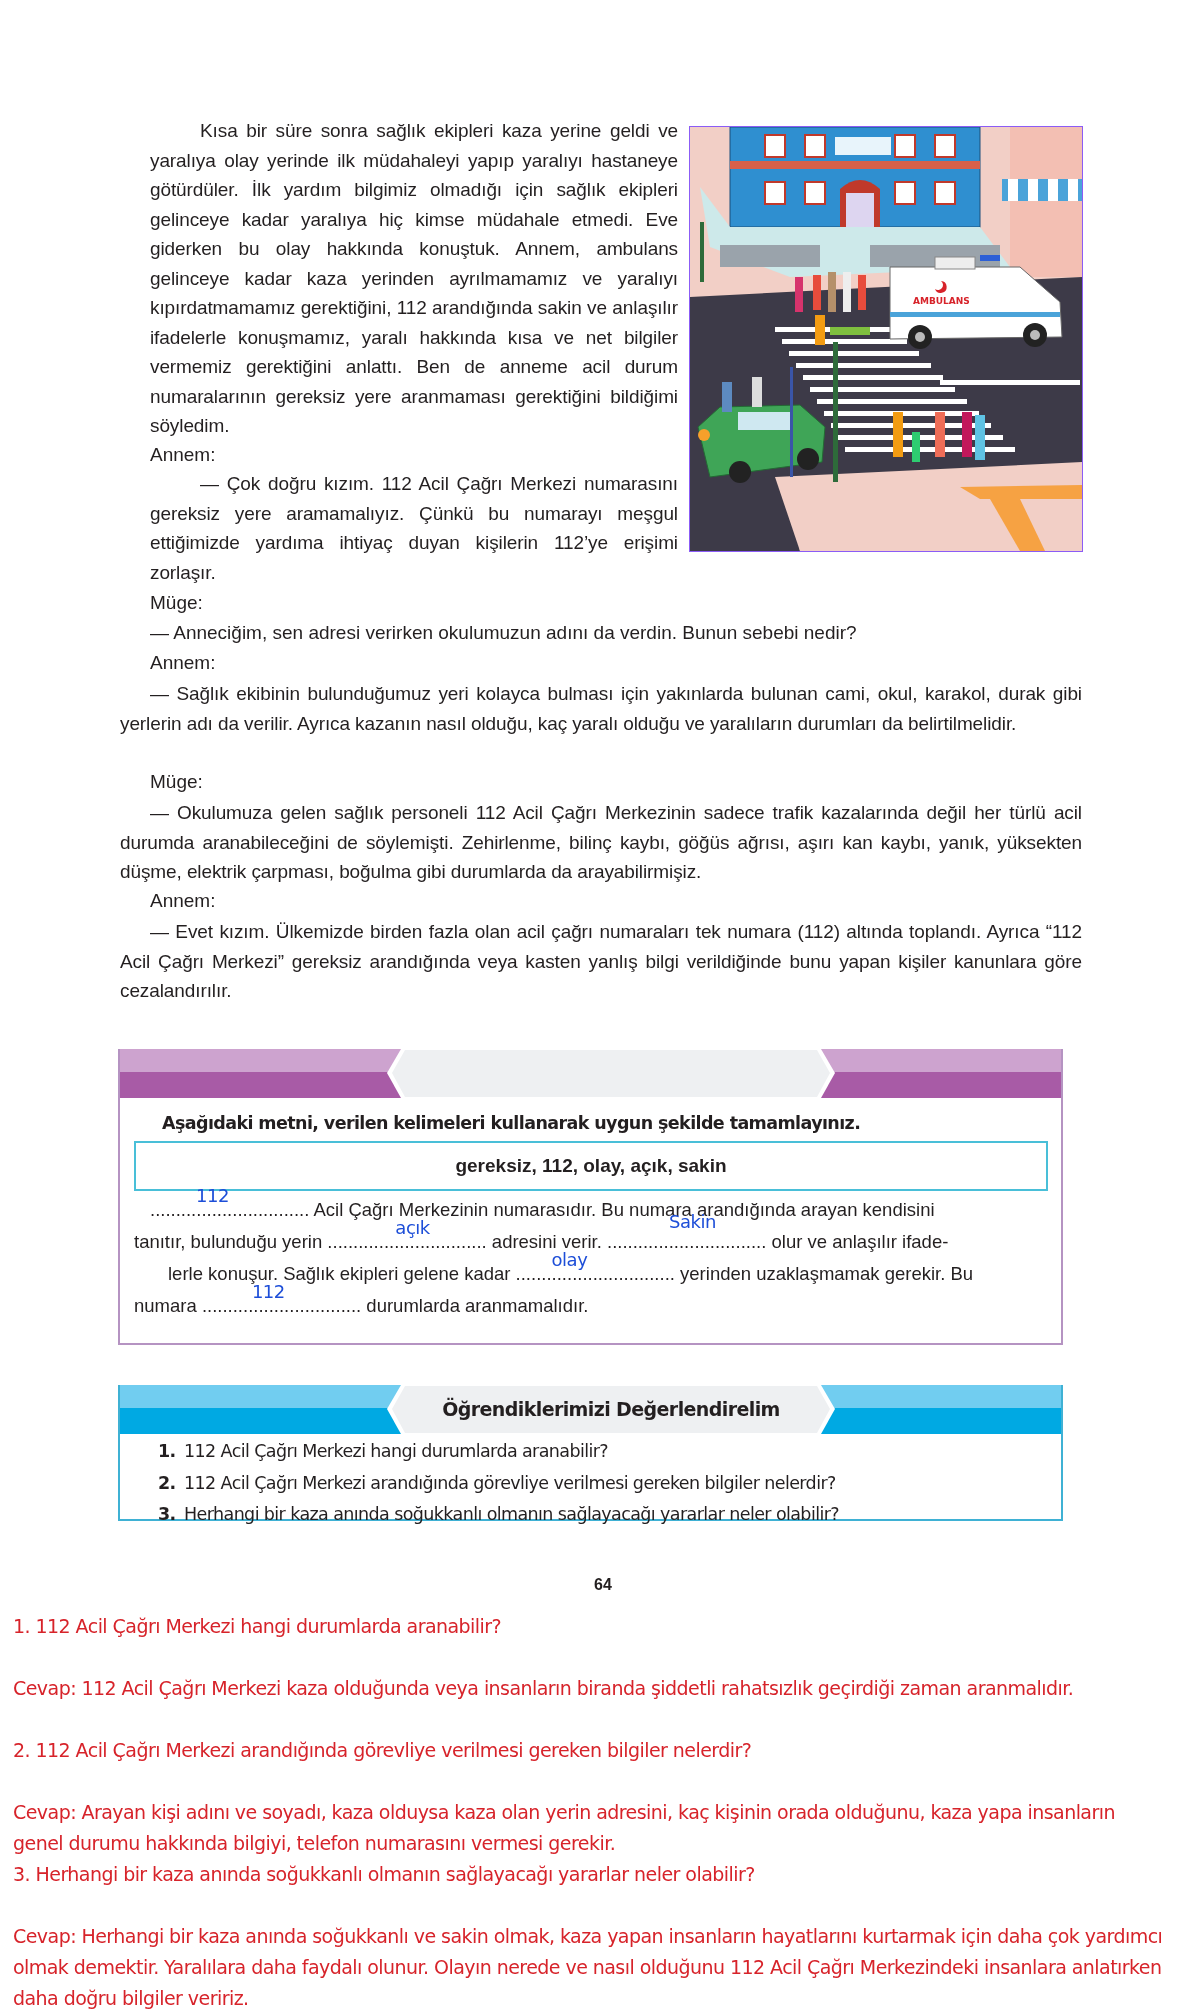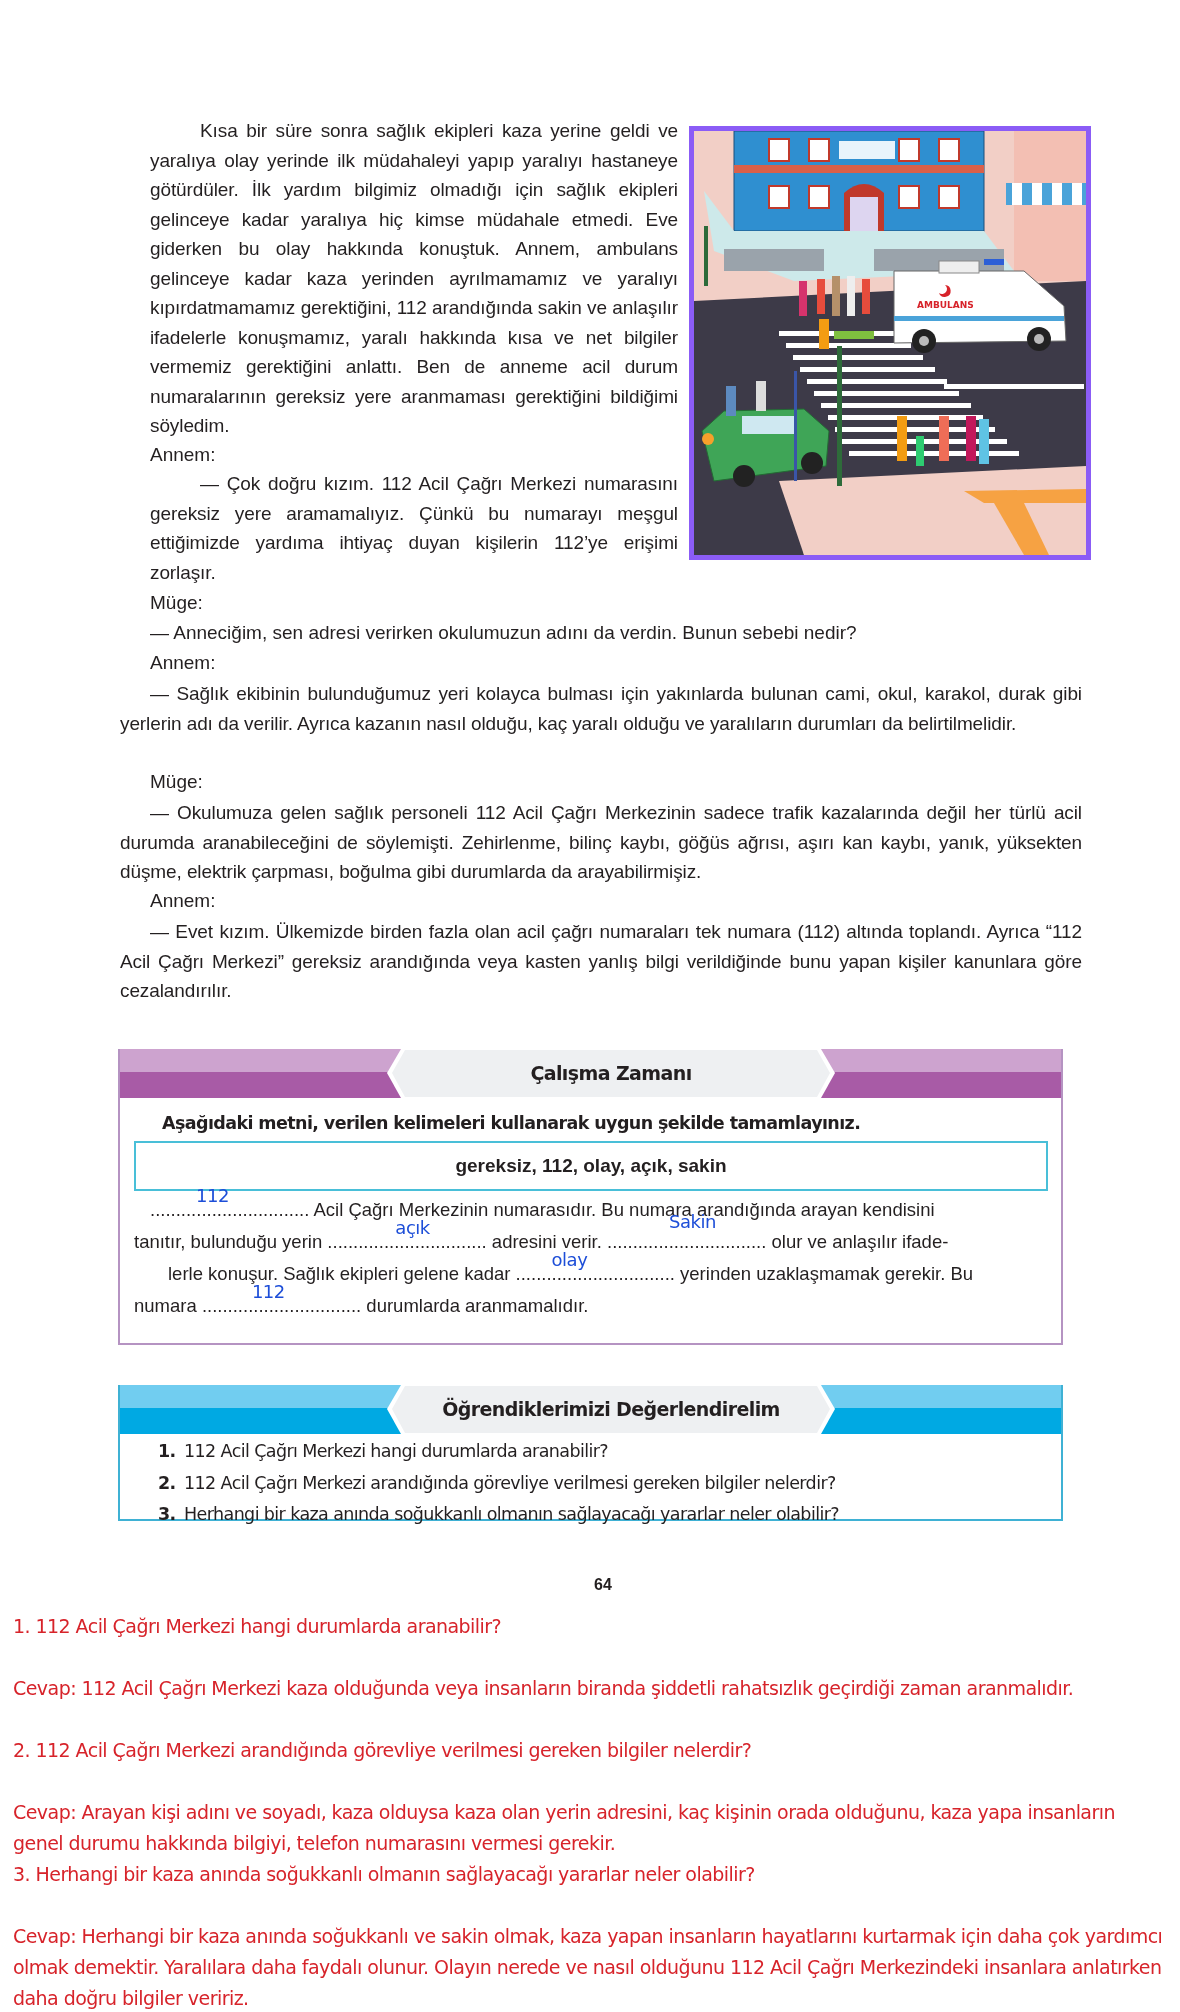--- a/index.html
+++ b/index.html
@@ -2,21 +2,21 @@
 <html><head>
 <meta charset="utf-8">
 <style>
   html,body{margin:0;padding:0;background:#fff;}
   body{width:1180px;height:2012px;position:relative;overflow:hidden;font-family:"Liberation Sans",sans-serif;color:#231f20;}
   .p{position:absolute;font-size:19px;line-height:29.5px;letter-spacing:-0.1px;}
   .narrow{left:150px;width:528px;text-align:justify;}
   .wide{left:150px;width:912px;text-align:justify;}
   .line{position:absolute;font-size:19px;white-space:nowrap;}
   
-  #illus{position:absolute;left:689px;top:126px;width:392px;height:424px;overflow:hidden;border:5px solid #8b5cf6;background:#f1c9c0;}
+  #illus{position:absolute;left:689px;top:126px;width:392px;height:424px;overflow:hidden;border:1px solid #8b5cf6;background:#f1c9c0;}
   
   .box{position:absolute;left:118px;width:945px;box-sizing:border-box;background:#fff;}
   .band1{position:absolute;left:0;right:0;top:0;height:23px;}
   .band2{position:absolute;left:0;right:0;top:23px;height:26px;}
   .tab{position:absolute;left:267px;width:448px;top:0;height:49px;}
   .tab-title{position:absolute;left:0;right:0;top:13px;text-align:center;font-weight:bold;font-size:19px;font-family:"DejaVu Sans",sans-serif;letter-spacing:-0.6px;color:#231f20;}
   #calisma{top:1049px;height:296px;border:2px solid #b593c2;border-top:none;}
   #calisma .band1{background:#cda3cf;}
   #calisma .band2{background:#a85ba6;}
   #ogren{top:1385px;height:136px;border:2px solid #3fb1d4;border-top:none;}
@@ -156,21 +156,20 @@
 </div>
 
 <div class="box" id="calisma">
   <div class="band1"></div>
   <div class="band2"></div>
   <div class="tab">
     <svg width="448" height="49" style="position:absolute;left:0;top:0;">
       <polygon points="14,0 434,0 448,24 434,49 14,49 0,24" fill="#fff"></polygon>
       <polygon points="18,1 430,1 443,24 430,48 18,48 5,24" fill="#eef0f2"></polygon>
     </svg>
-    <div class="tab-title">Çalışma Zamanı</div>
   </div>
   <div class="instr">Aşağıdaki metni, verilen kelimeleri kullanarak uygun şekilde tamamlayınız.</div>
   <div class="wordbox">gereksiz, 112, olay, açık, sakin</div>
 
   <div class="fill" style="top:144px;">
     <span style="padding-left:16px"></span><span class="blank"><span>...............................</span><span class="ans" style="left:46px;">112</span></span><span> Acil Çağrı Merkezinin numarasıdır. Bu numara arandığında arayan kendisini</span>
   </div>
   <div class="fill" style="top:176px;">
     <span>tanıtır, bulunduğu yerin </span><span class="blank"><span>...............................</span><span class="ans" style="left:68px;text-align:center;">açık</span></span><span> adresini verir.  </span><span class="blank"><span>...............................</span><span class="ans" style="left:62px;top:-20px;">Sakin</span></span><span> olur ve anlaşılır ifade-</span>
   </div>

